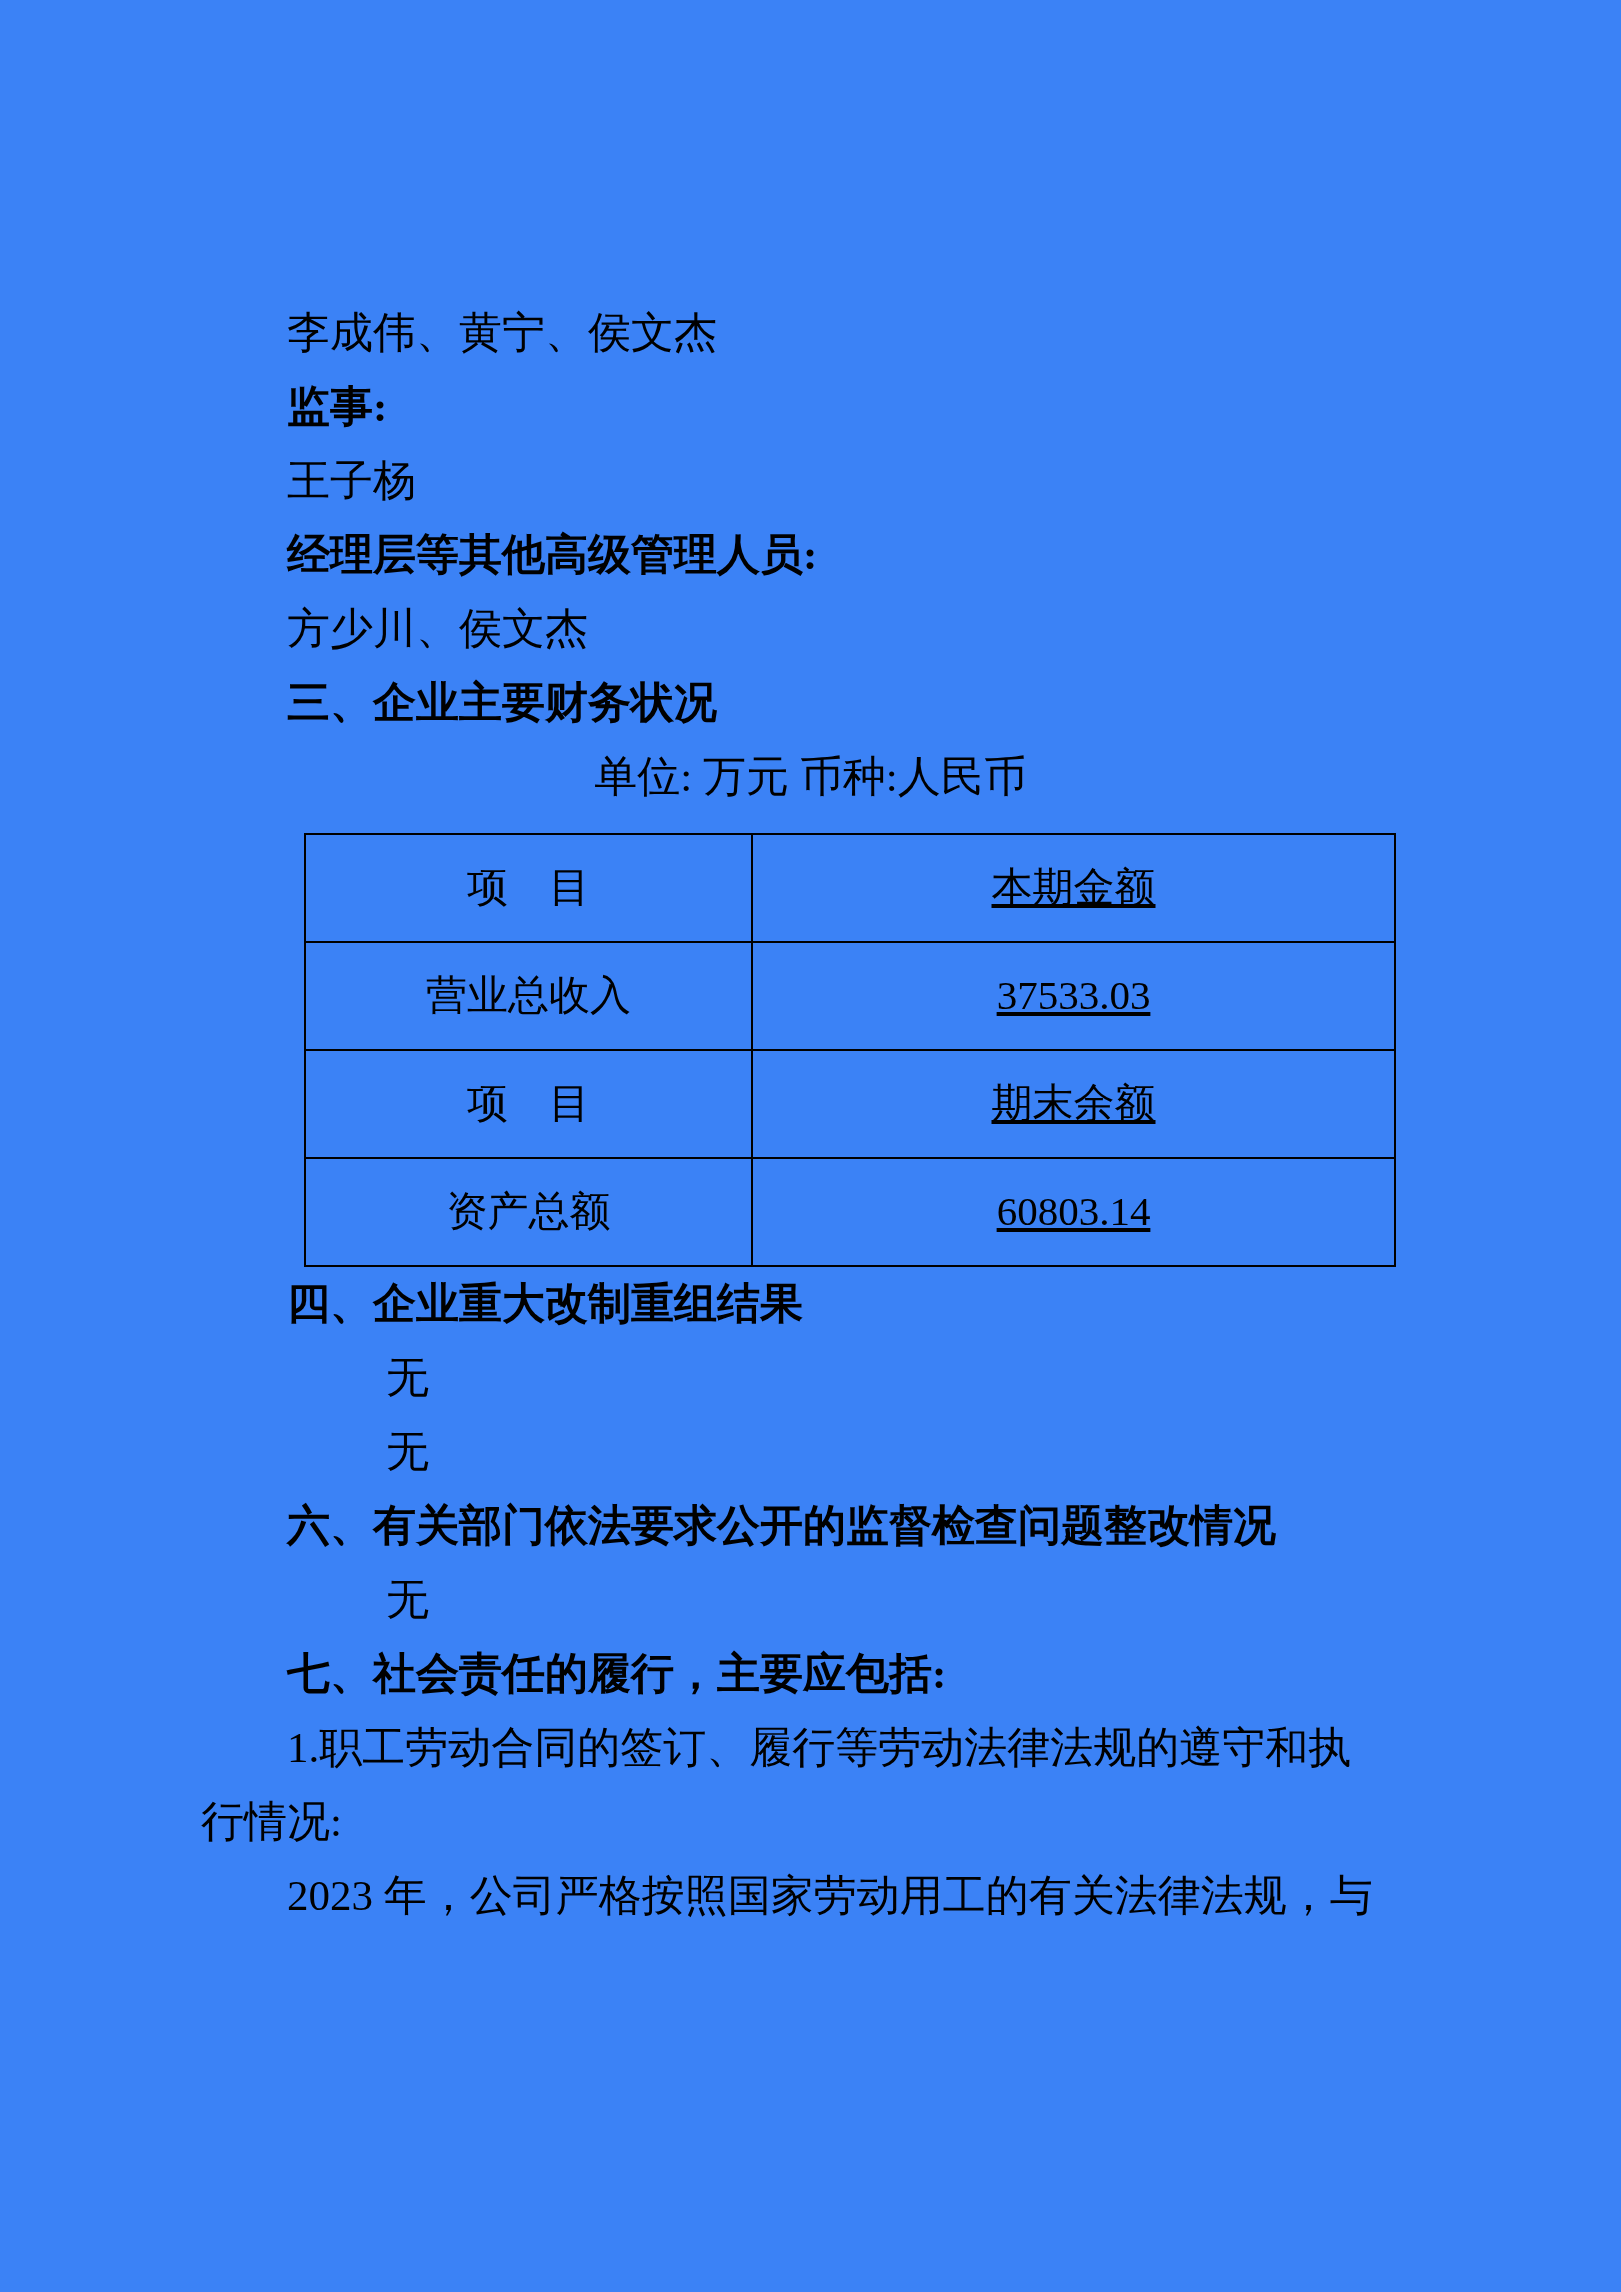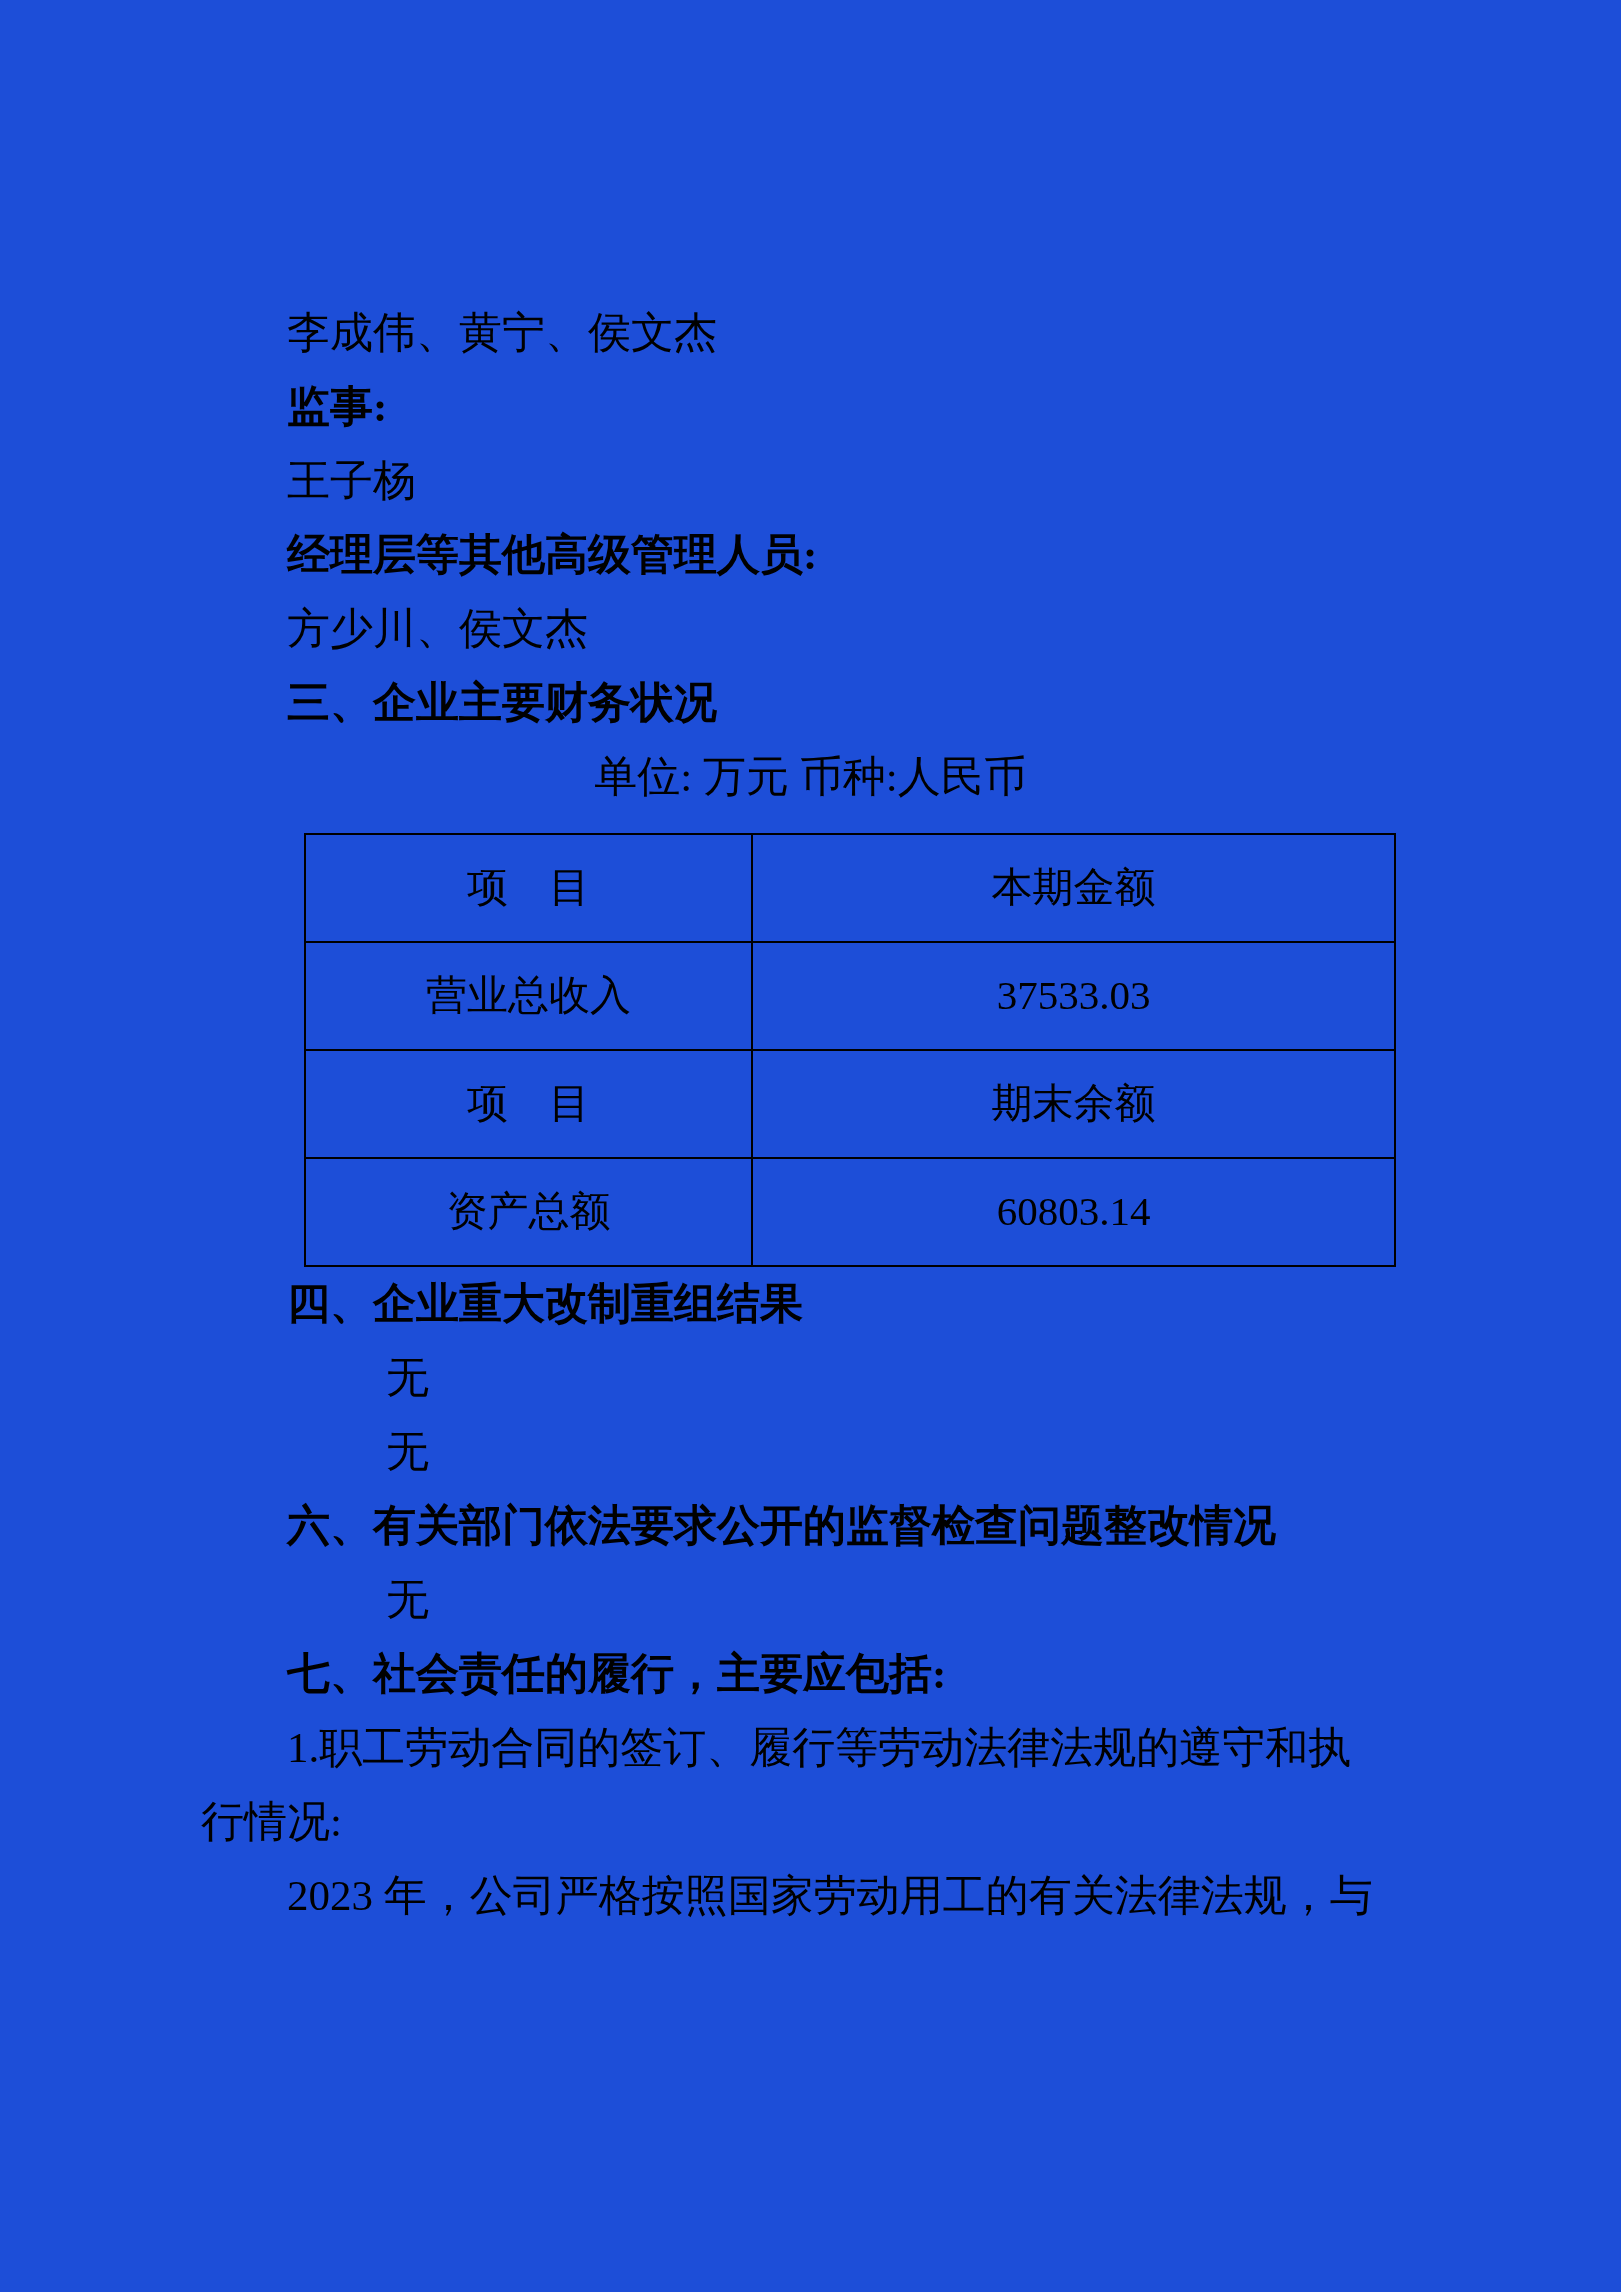--- a/index.html
+++ b/index.html
@@ -4,21 +4,21 @@
 <style>
   html, body {
     margin: 0;
     padding: 0;
     background: #ffffff;
   }
   .page {
     position: relative;
     width: 1621px;
     height: 2293px;
-    background: #1d4ed8;
+    background: #3b82f6;
     font-family: "Liberation Serif", serif;
     color: #000000;
     overflow: hidden;
   }
   .content {
     position: absolute;
     top: 296px;
     left: 201px;
     width: 1219px;
     font-size: 43px;
@@ -46,21 +46,21 @@
   table.fin-table td {
     border: 2.9px solid #000000;
     height: 78px;
     text-align: center;
     vertical-align: middle;
     font-size: 41px;
     line-height: 1;
     padding: 14px;
   }
   td.col-item  { width: 417px; }
-  td.col-value { width: 613px; }
+  td.col-value { width: 613px; text-decoration: underline; }
   .sec4 { margin-top: 89px; }
 </style>
 </head>
 <body>
 
 <div class="page">
   <div class="content">
 
     <p class="indent2">李成伟、黄宁、侯文杰</p>
     <p class="indent2 bold">监事:</p>

